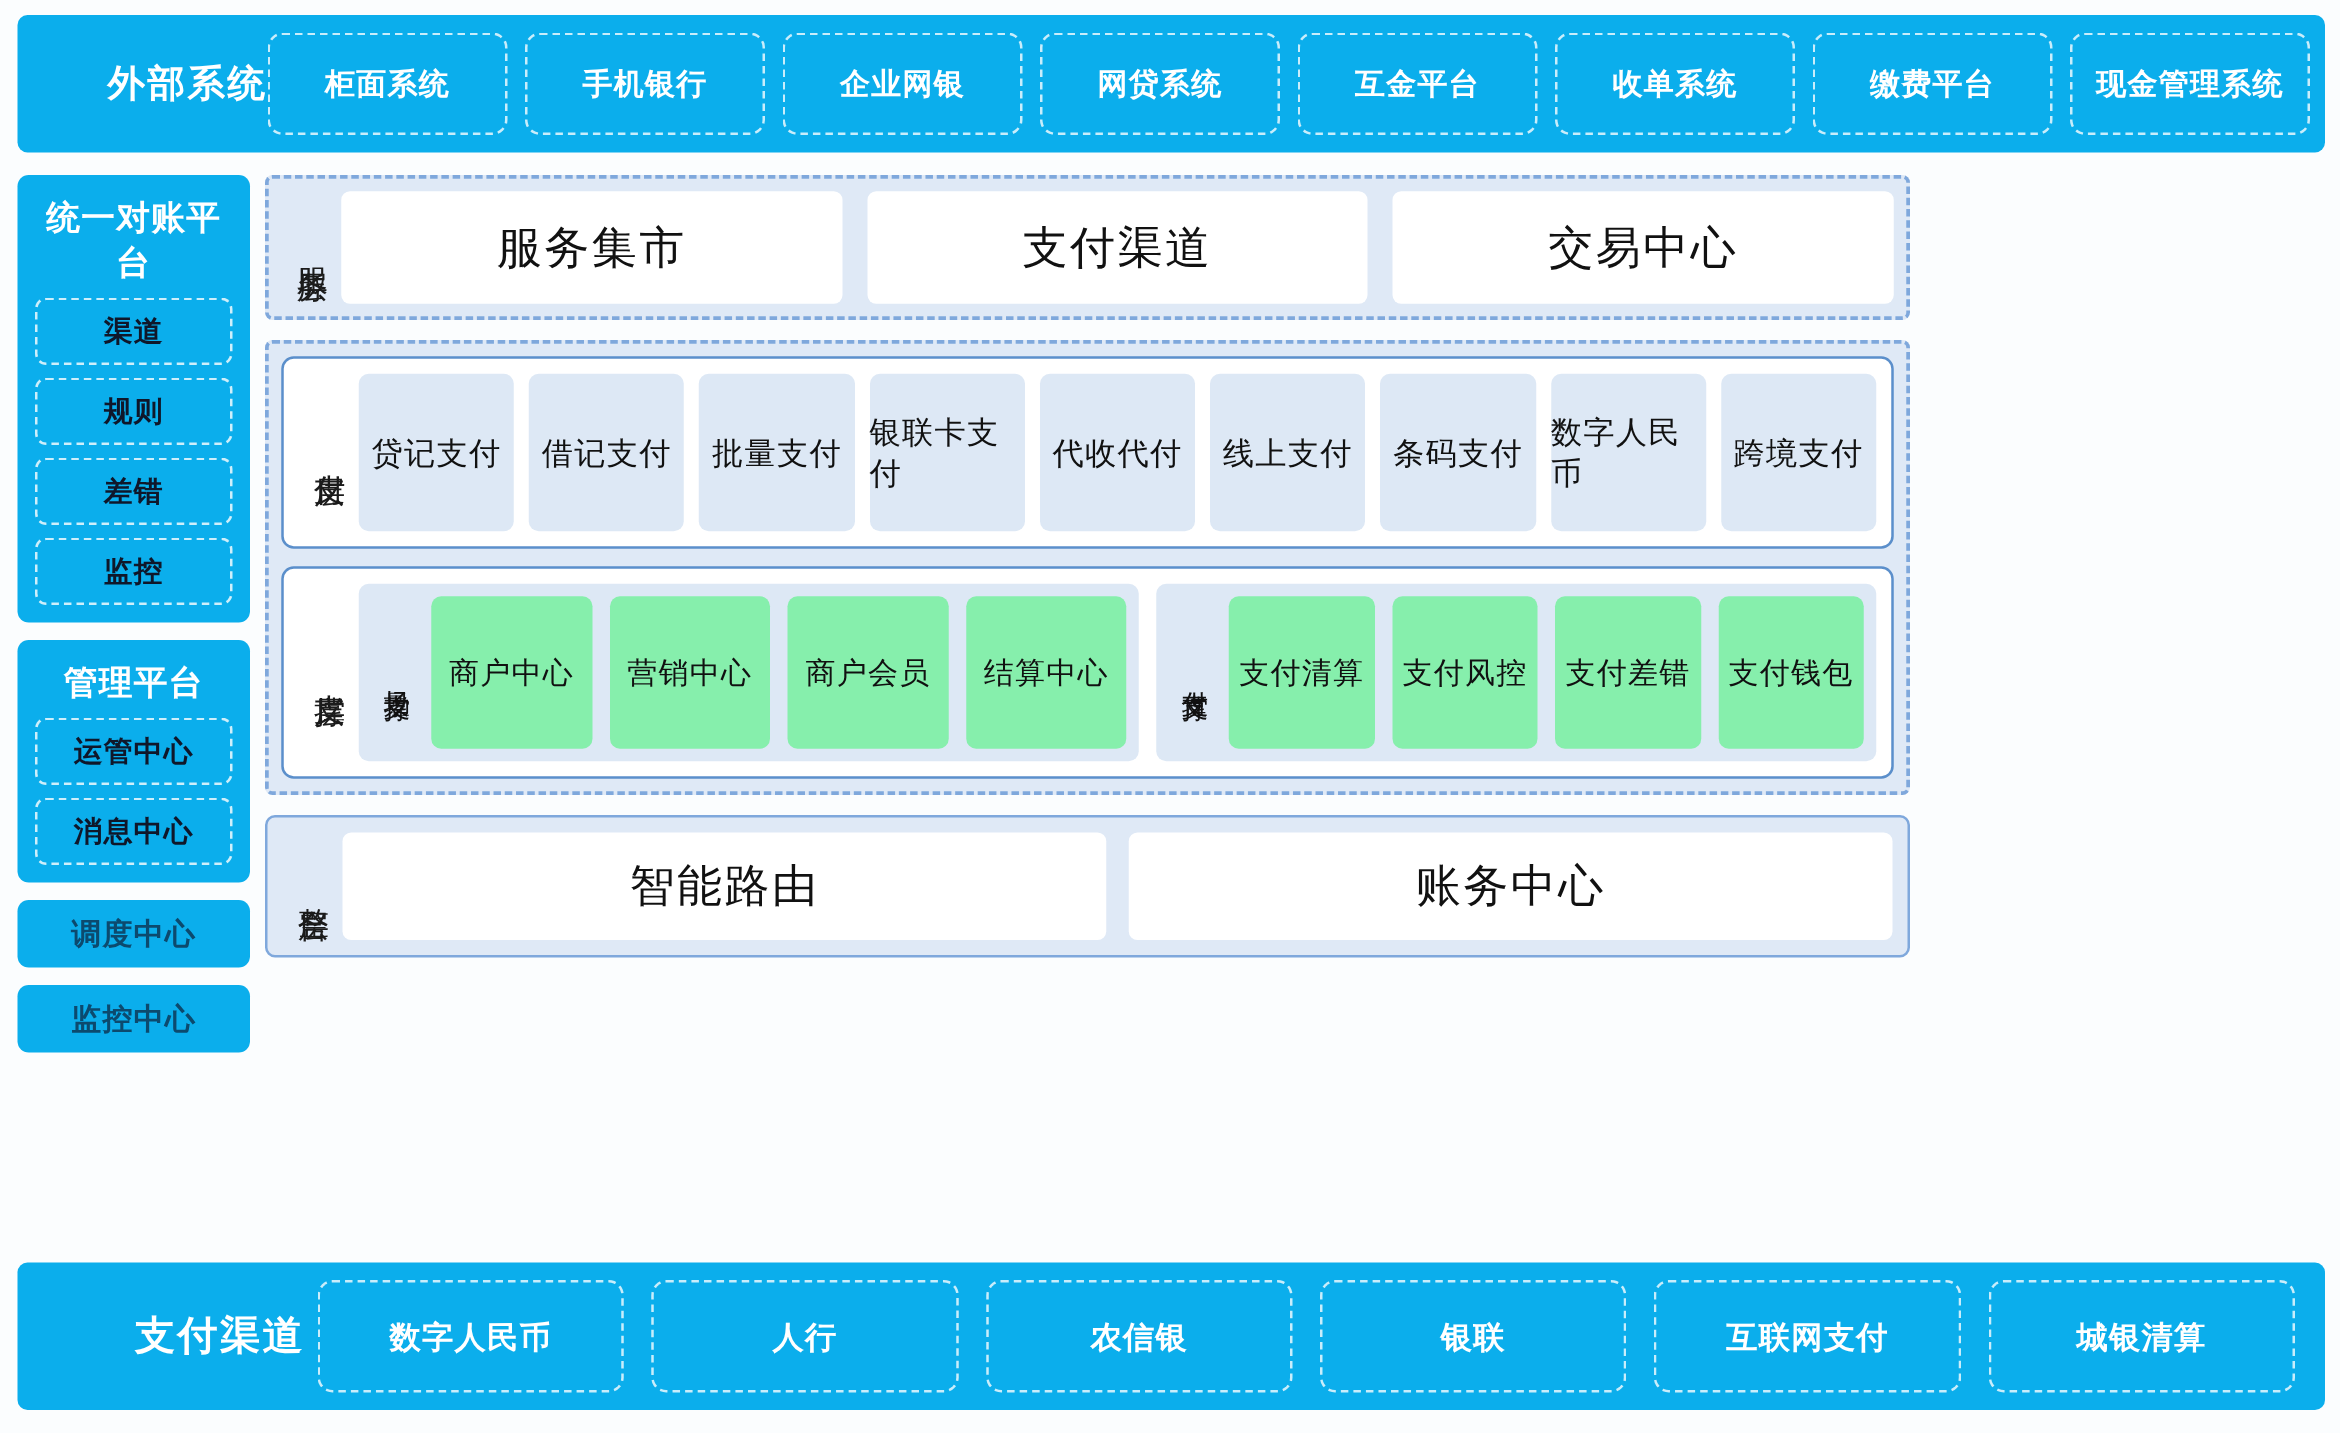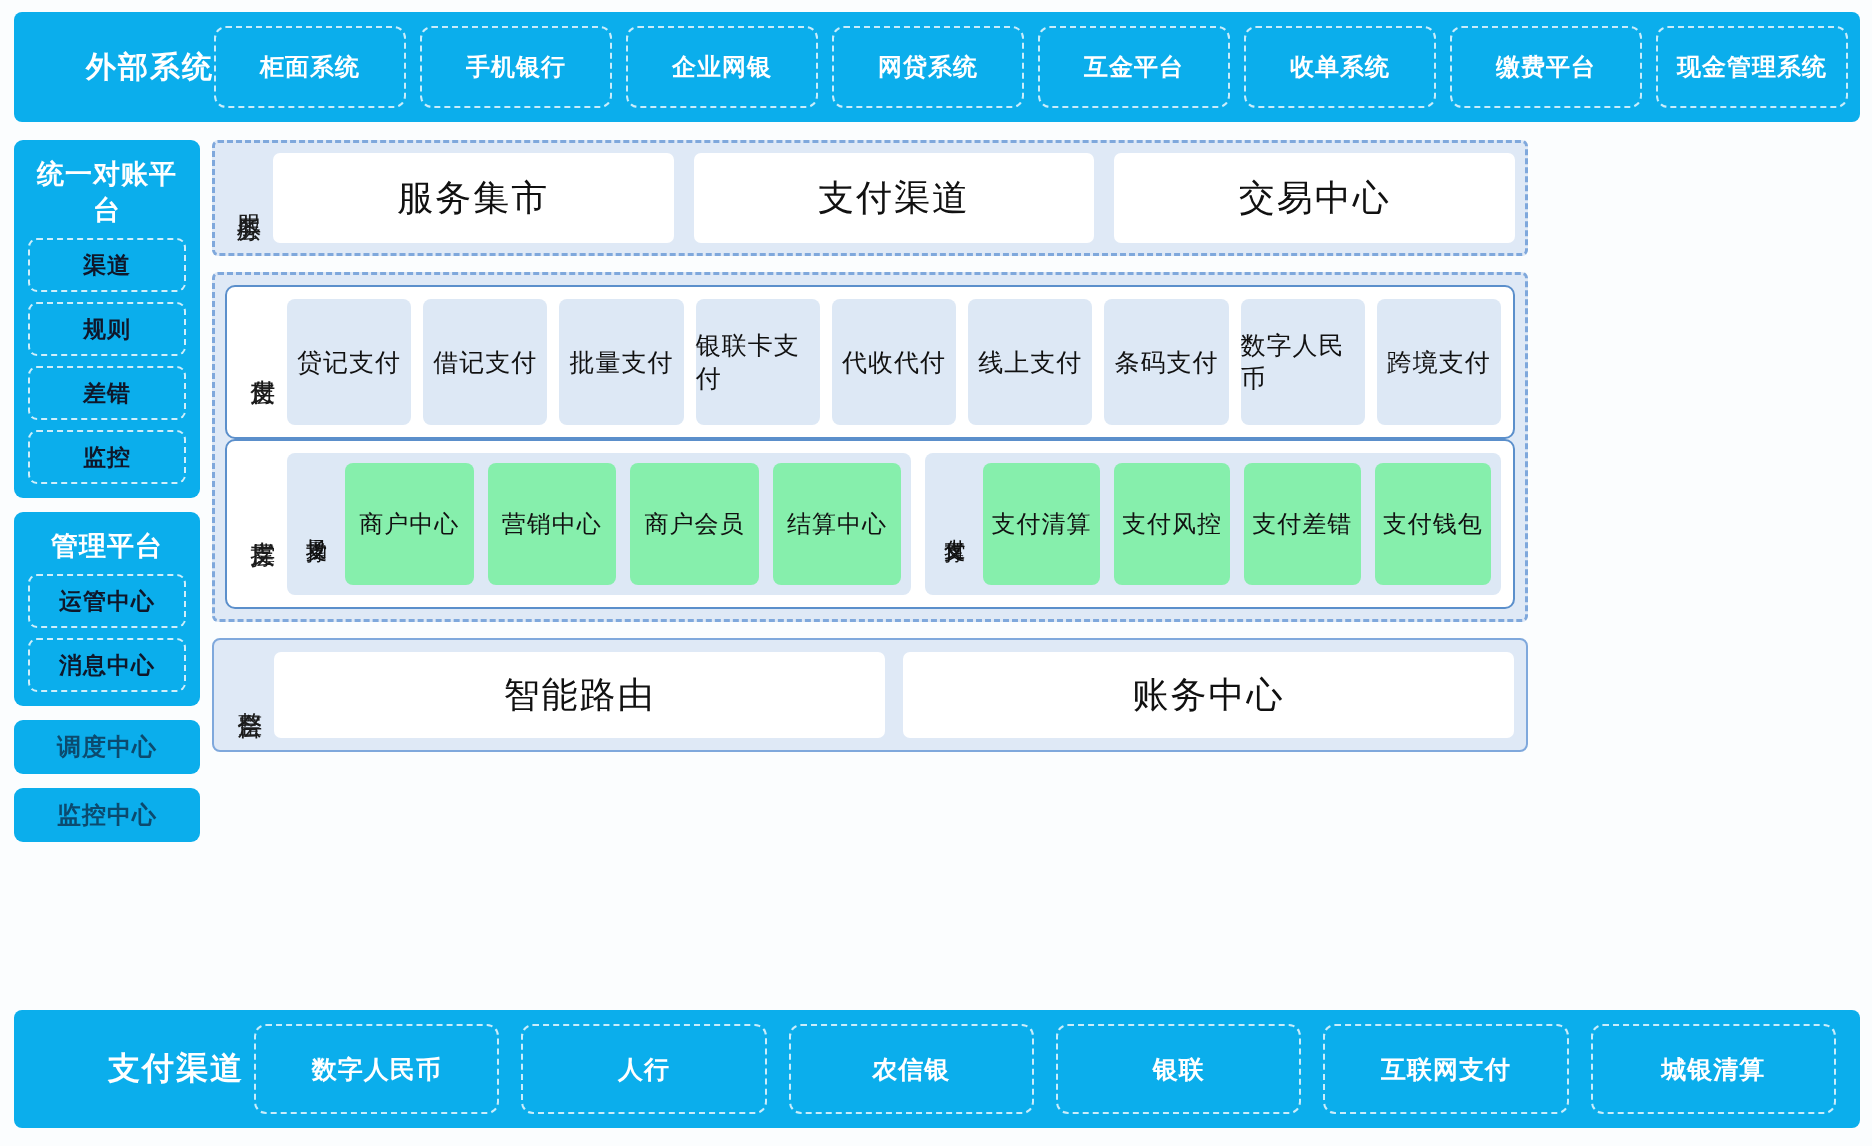--- a/index.html
+++ b/index.html
@@ -131,20 +131,21 @@
     display: flex; align-items: center; justify-content: center;
     font-size: 36px; color: #111; letter-spacing: 2px;
   }
 
   
   .innerpanel {
     border: 2px solid #5B8FCB;
     border-radius: 10px;
     background: #ffffff;
     padding: 12px;
+    margin-bottom: 14px;
   }
   .innerpanel:last-child { margin-bottom: 0; }
 
   .pay-items { display: flex; flex: 1; gap: 12px; }
   .pay-card {
     flex: 1 1 0;
     background: #DDE8F5;
     border-radius: 8px;
     height: 126px;
     display: flex; align-items: center; justify-content: center;

